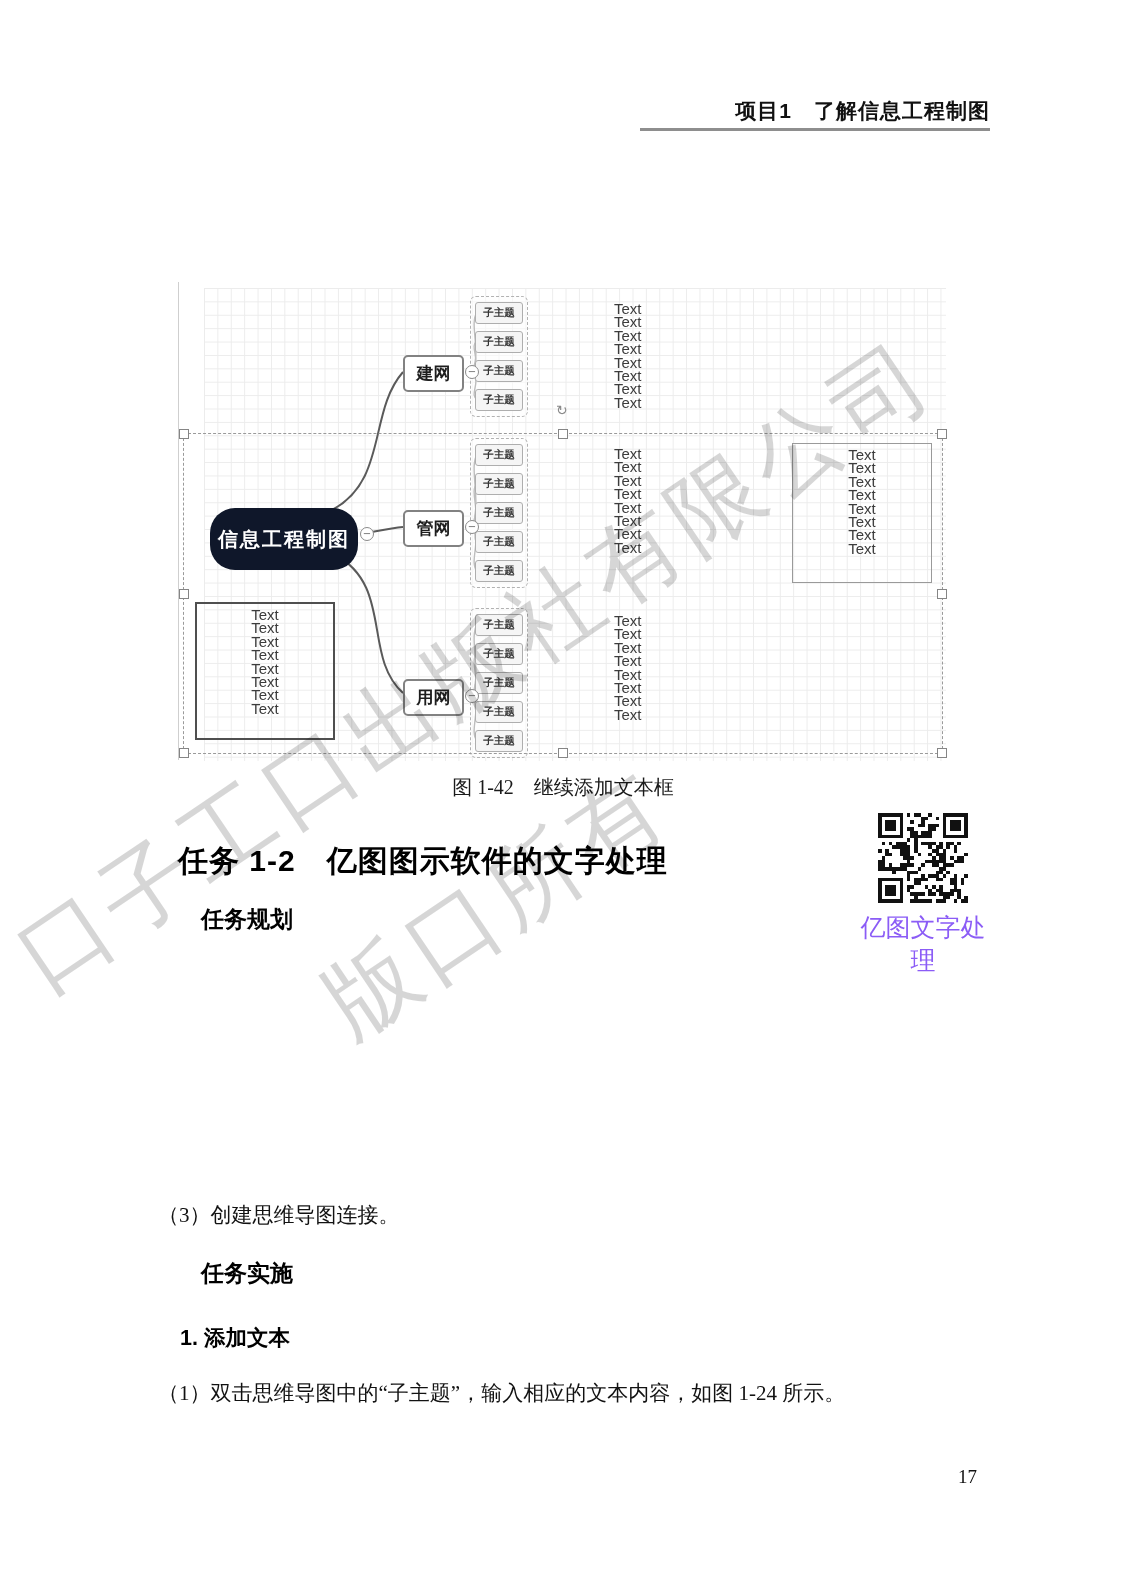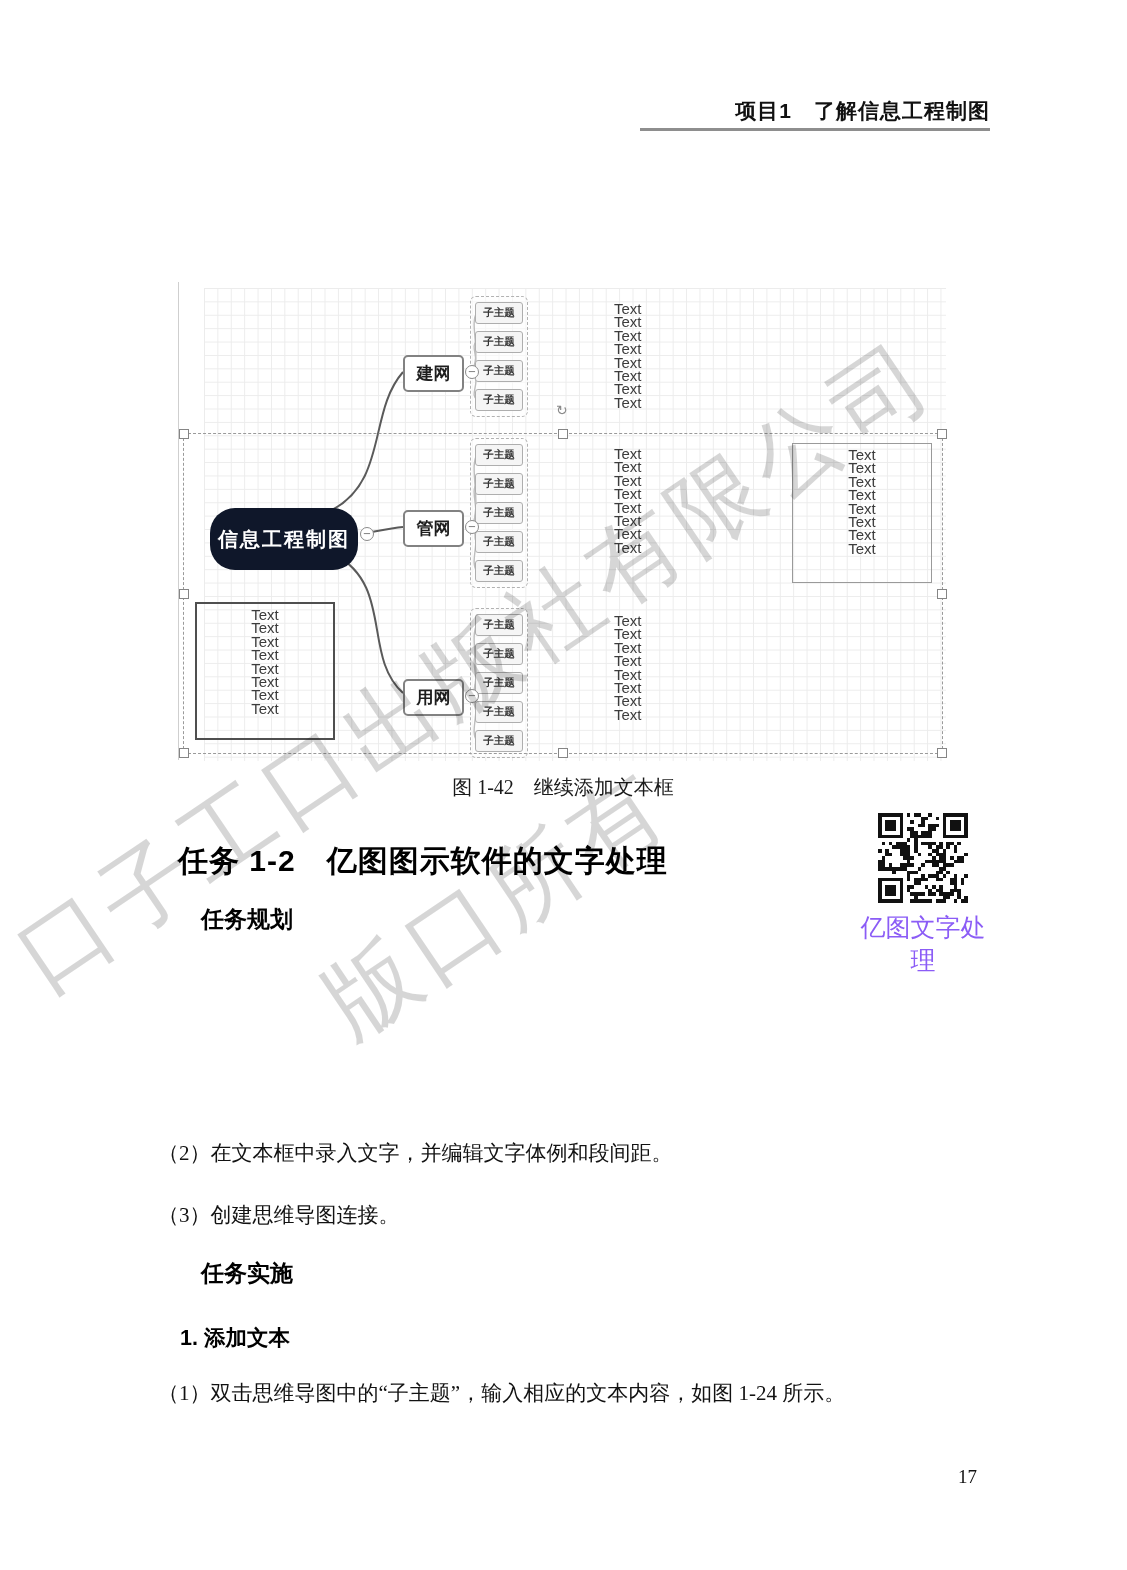--- a/index.html
+++ b/index.html
@@ -425,21 +425,20 @@
         <rect x="0" y="18" width="7" height="7"></rect>
         <rect x="1" y="19" width="5" height="5" fill="#fff"></rect>
         <rect x="2" y="20" width="3" height="3"></rect>
       </svg>
   </div>
   <div class="abs qr-caption">亿图文字处理</div>
 
   <div class="abs h-sub" style="top:904px">任务规划</div>
 
 
-  <div class="abs list-item" style="top:1139px">（2）在文本框中录入文字，并编辑文字体例和段间距。</div>
   <div class="abs list-item" style="top:1201px">（3）创建思维导图连接。</div>
 
   <div class="abs h-sub" style="top:1258px">任务实施</div>
 
   <div class="abs h-step" style="top:1323px">1. 添加文本</div>
 
   <div class="abs list-item" style="top:1379px">（1）双击思维导图中的“子主题”，输入相应的文本内容，如图 1-24 所示。</div>
 
   <div class="abs page-num">17</div>
 

